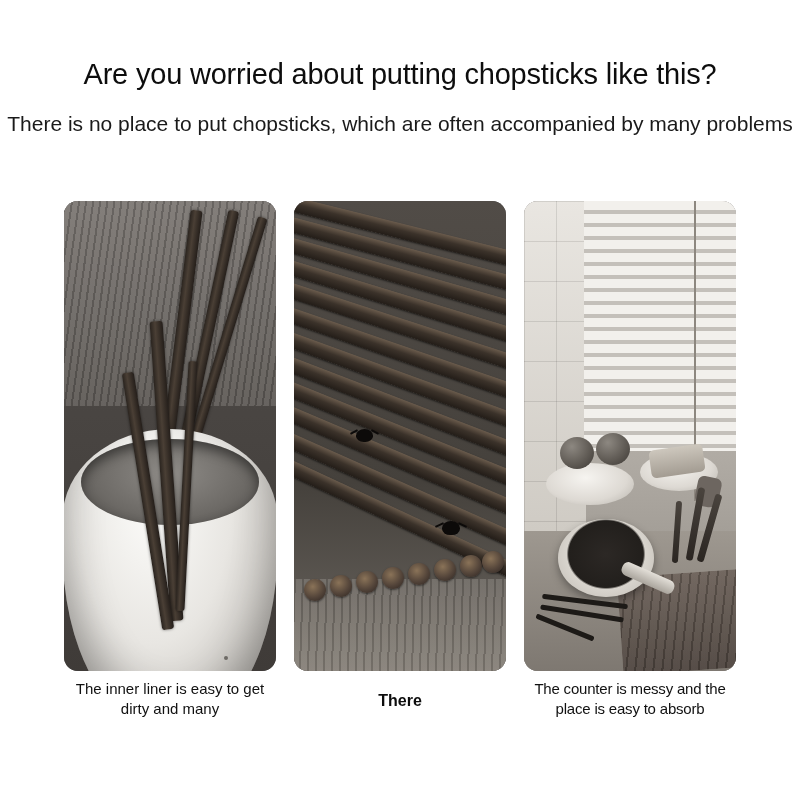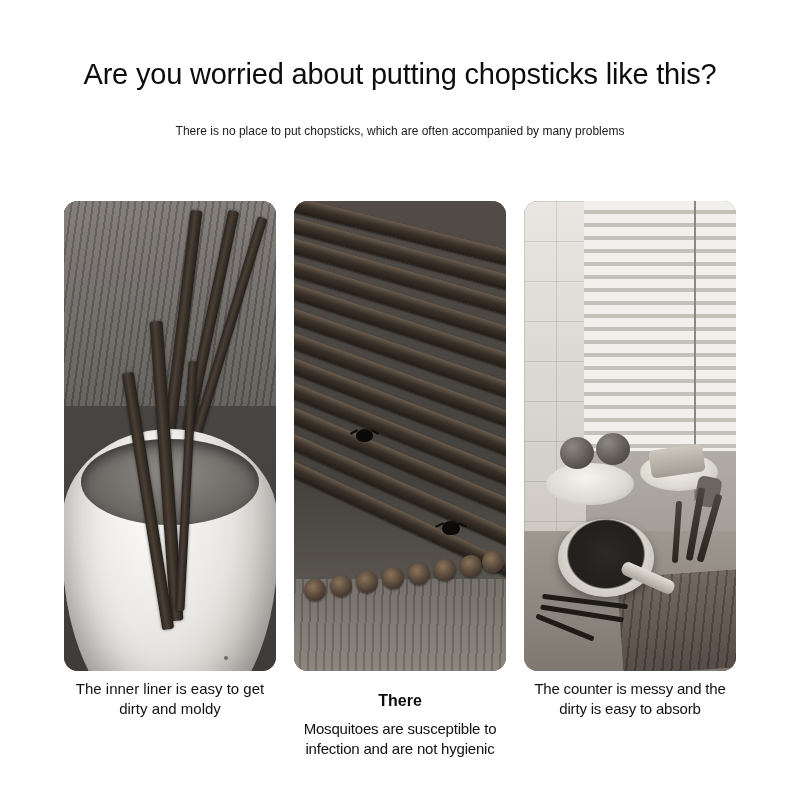--- a/index.html
+++ b/index.html
@@ -26,25 +26,25 @@
     left: 0;
     width: 800px;
     text-align: center;
     font-size: 29px;
     font-weight: 400;
     letter-spacing: -0.2px;
     color: #0d0d0d;
   }
   .subhead {
     position: absolute;
-    top: 124px;
+    top: 112px;
     left: 0;
     width: 800px;
     text-align: center;
-    font-size: 12px;
+    font-size: 21px;
     font-weight: 400;
     color: #1a1a1a;
   }
   .cards {
     position: absolute;
     top: 201px;
     left: 64px;
     width: 672px;
     display: flex;
     justify-content: space-between;
@@ -301,21 +301,21 @@
           <div class="stick s3"></div>
           <div class="bowl"></div>
           <div class="bowl-in"></div>
           <div class="stick s4"></div>
           <div class="stick s5"></div>
           <div class="stick s6"></div>
           <div class="dot" style="left:160px; top:455px;"></div>
 
         </div>
       </div>
-      <div class="caption-body">The inner liner is easy to get dirty and moldy</div>
+      <div class="caption-body">The inner liner is easy to get dirty and many</div>
     </div>
 
     <div class="card card-2">
       <div class="photo">
         <div class="inner p2">
           <div class="bottomwood"></div>
           <div class="bundle">
             <div class="b" style="top:-4px;  transform: rotate(14deg);"></div>
             <div class="b" style="top:16px;  transform: rotate(15deg);"></div>
             <div class="b" style="top:36px;  transform: rotate(16deg);"></div>
@@ -337,21 +337,20 @@
             <div class="tip" style="left:114px; top:32px;"></div>
             <div class="tip" style="left:140px; top:28px;"></div>
             <div class="tip" style="left:166px; top:24px;"></div>
             <div class="tip" style="left:188px; top:20px;"></div>
           </div>
           <div class="bug bug1"></div>
           <div class="bug bug2"></div>
         </div>
       </div>
       <div class="caption-title">There</div>
-      <div class="caption-body">Mosquitoes are susceptible to infection and are not hygienic</div>
     </div>
 
     <div class="card card-3">
       <div class="photo">
         <div class="inner p3">
           <div class="tilewall"></div>
           <div class="blind"></div>
           <div class="blind-cord"></div>
           <div class="counter"></div>
           <div class="board"></div>
@@ -364,17 +363,17 @@
           <div class="utensil u1"></div>
           <div class="utensil u2"></div>
           <div class="utensil u3"></div>
           <div class="pan"></div>
           <div class="handle"></div>
           <div class="chop c1"></div>
           <div class="chop c2"></div>
           <div class="chop c3"></div>
         </div>
       </div>
-      <div class="caption-body">The counter is messy and the dirty is easy to absorb</div>
+      <div class="caption-body">The counter is messy and the place is easy to absorb</div>
     </div>
 
   </div>
 </div>
 
 </body></html>

